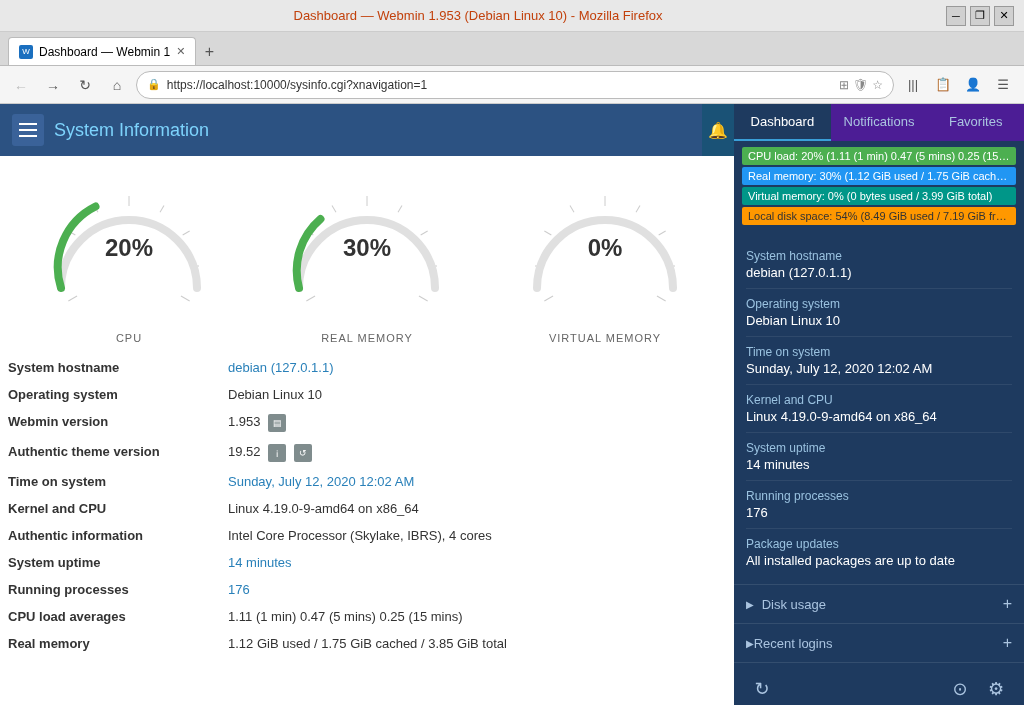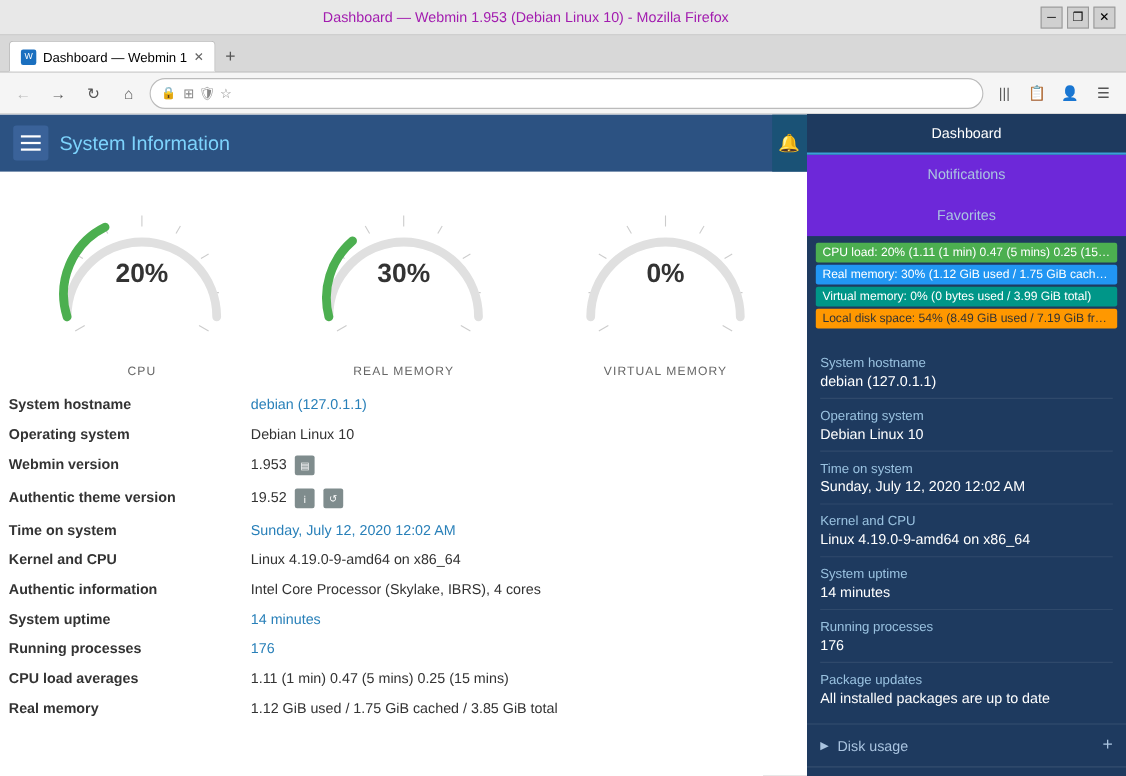--- a/index.html
+++ b/index.html
@@ -8,21 +8,21 @@
     
     .title-bar {
       background: #e8e8e8;
       height: 32px;
       display: flex;
       align-items: center;
       justify-content: space-between;
       padding: 0 10px;
       border-bottom: 1px solid #ccc;
     }
-    .title-bar-text { font-size: 13px; color: #a21caf; flex: 1; text-align: center; }
+    .title-bar-text { font-size: 13px; color: #c2410c; flex: 1; text-align: center; }
     .title-bar-controls { display: flex; gap: 4px; }
     .title-btn { width: 20px; height: 20px; border: 1px solid #999; background: #d0d0d0; cursor: pointer; display: flex; align-items: center; justify-content: center; font-size: 11px; }
 
     
     .tab-bar {
       background: #d8d8d8;
       height: 34px;
       display: flex;
       align-items: flex-end;
       padding: 0 8px;
@@ -166,23 +166,22 @@
       background: #1e3a5f;
       color: white;
       display: flex;
       flex-direction: column;
       overflow-y: auto;
     }
 
     
     .sidebar-tabs {
       display: flex;
-      background: #6d28d9;
+      background: #4c1d95;
       flex-shrink: 0;
-      flex-direction: column;
     }
     .sidebar-tab {
       flex: 1;
       padding: 10px 6px;
       text-align: center;
       font-size: 13px;
       cursor: pointer;
       color: #aac4e0;
       border-bottom: 2px solid transparent;
     }
@@ -274,20 +273,21 @@
   <div class="new-tab-btn">+</div>
 </div>
 
 <div class="address-bar">
   <div class="nav-btn disabled">←</div>
   <div class="nav-btn">→</div>
   <div class="nav-btn">↻</div>
   <div class="nav-btn">⌂</div>
   <div class="address-input-wrap">
     <span style="font-size:11px;color:#888;">🔒</span>
+    <span class="address-text">https://localhost:10000/sysinfo.cgi?xnavigation=1</span>
     <div class="address-icons">
       <span class="addr-icon">⊞</span>
       <span class="addr-icon">🛡</span>
       <span class="addr-icon">☆</span>
     </div>
   </div>
   <div class="browser-controls">
     <div class="bc-icon">|||</div>
     <div class="bc-icon">📋</div>
     <div class="bc-icon">👤</div>

